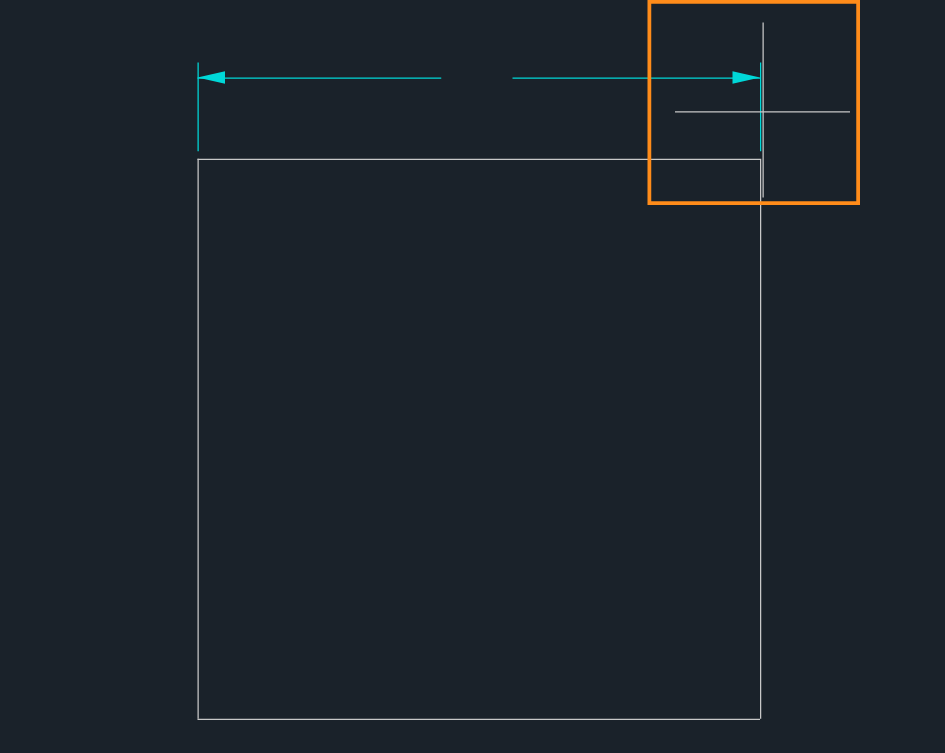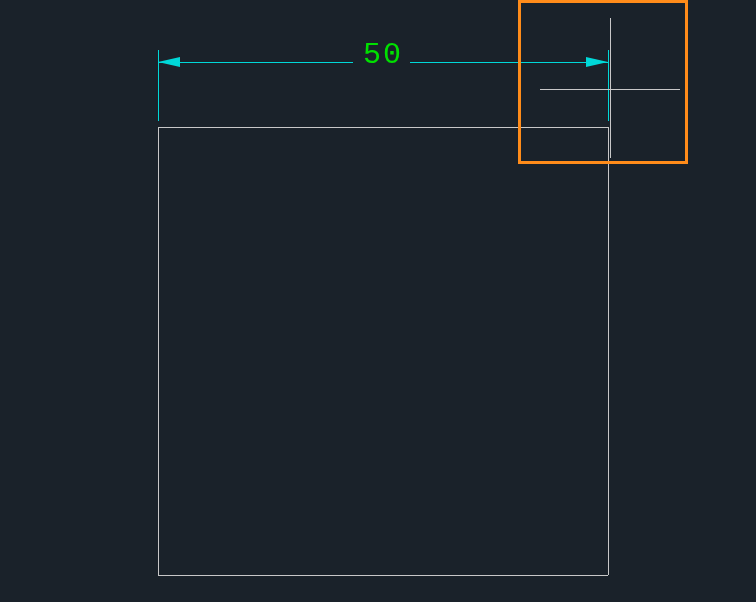--- a/index.html
+++ b/index.html
@@ -70,20 +70,19 @@
 
   <div class="dim-line" style="left:158px; top:50px; width:1px; height:71px;"></div>
   <div class="dim-line" style="left:608px; top:50px; width:1px; height:71px;"></div>
 
   <div class="dim-line" style="left:158px; top:62px; width:195px; height:1px;"></div>
   <div class="dim-line" style="left:410px; top:62px; width:198px; height:1px;"></div>
 
   <div class="arrow-left" style="left:158px; top:57px;"></div>
   <div class="arrow-right" style="left:586px; top:57px;"></div>
 
-  <div class="dim-text" style="left:353px; top:38px; width:60px;">50</div>
 
   <div class="cursor-h" style="left:540px; top:89px; width:140px; height:1px;"></div>
   <div class="cursor-v" style="left:610px; top:18px; width:1px; height:140px;"></div>
 
   <div class="selection-box" style="left:518px; top:0px; width:170px; height:164px;"></div>
 
 </div>
 
 </body></html>

